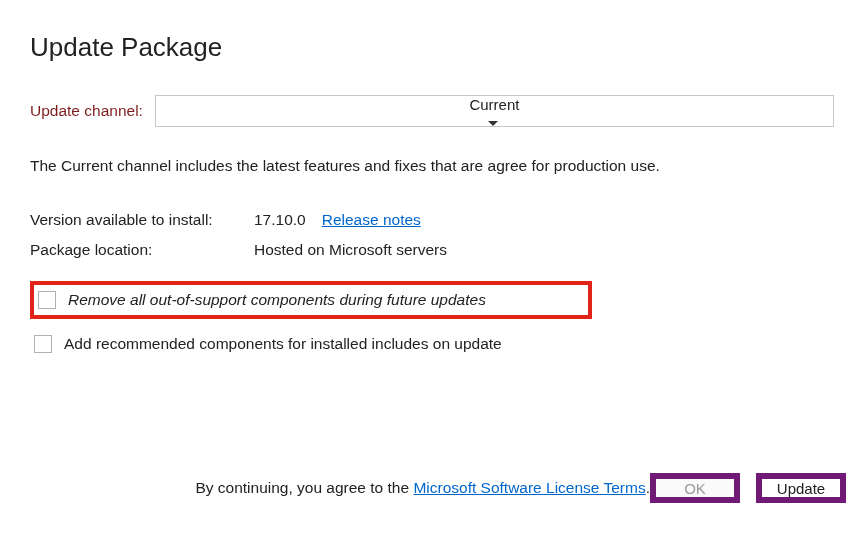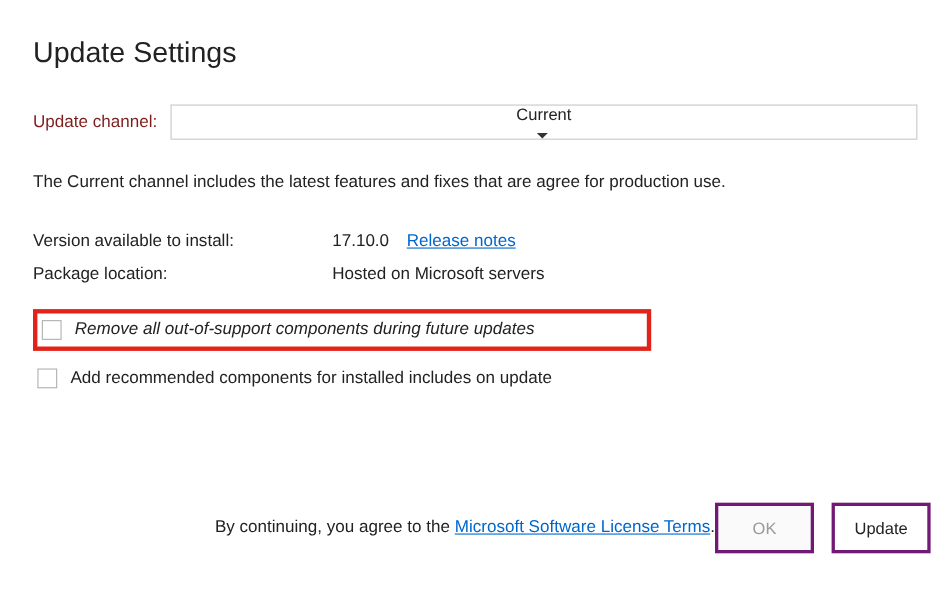--- a/index.html
+++ b/index.html
@@ -61,21 +61,20 @@
     }
     .desc {
       font-size: 15.5px;
       color: #222;
       margin-bottom: 36px;
     }
     .info-row {
       display: flex;
       margin-bottom: 12px;
       font-size: 15.5px;
-      gap: 48px;
     }
     .info-label {
       width: 224px;
     }
     .info-value {
       display: flex;
       align-items: center;
       gap: 16px;
     }
     .link {
@@ -126,41 +125,41 @@
     .consent {
       font-size: 15.5px;
       color: #222;
     }
     .buttons {
       display: flex;
       gap: 16px;
     }
     .btn {
       width: 90px;
-      height: 46px;
-      border: 3px solid #701a75;
+      height: 30px;
+      border: 6px solid #701a75;
       background: #fff;
       font-size: 15px;
       cursor: pointer;
       display: flex;
       align-items: center;
       justify-content: center;
     }
     .btn.ok {
       color: #9a9a9a;
       background: #fafafa;
     }
     .btn.cancel {
       color: #222;
     }
   </style>
 </head>
 <body>
 
-<div class="title">Update Settings</div>
+<div class="title">Update Package</div>
 
 <div class="channel-row">
   <span class="channel-label">Update channel:</span>
   <div class="select-wrap">
     <div class="select-box">
       <span>Current</span>
       <span class="caret"></span>
     </div>
   </div>
 </div>

